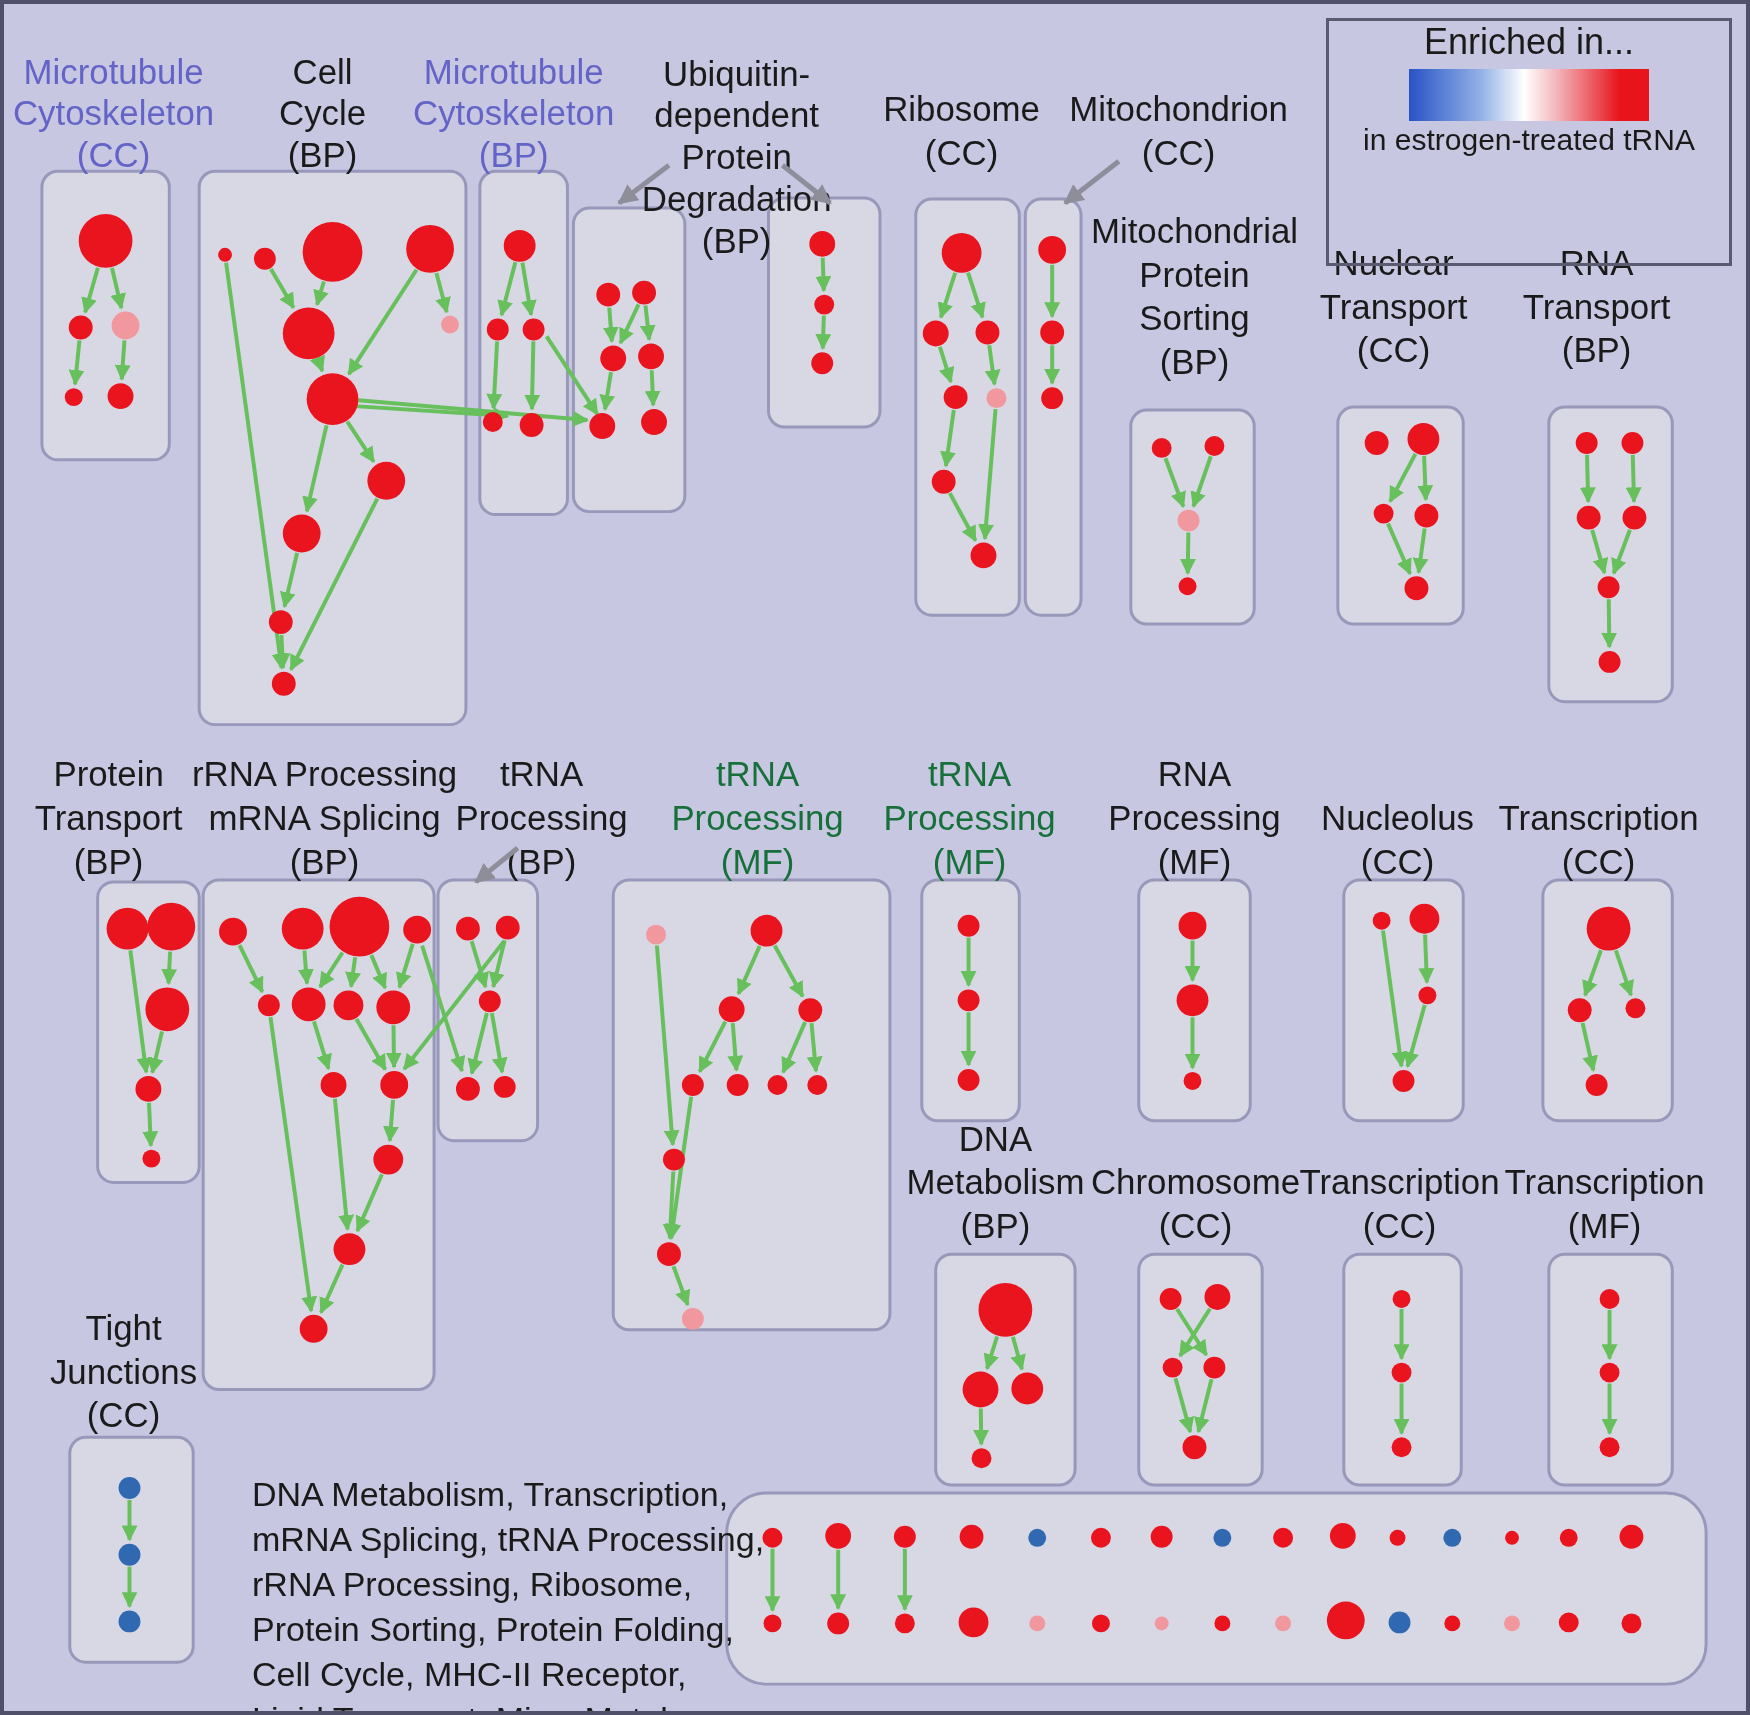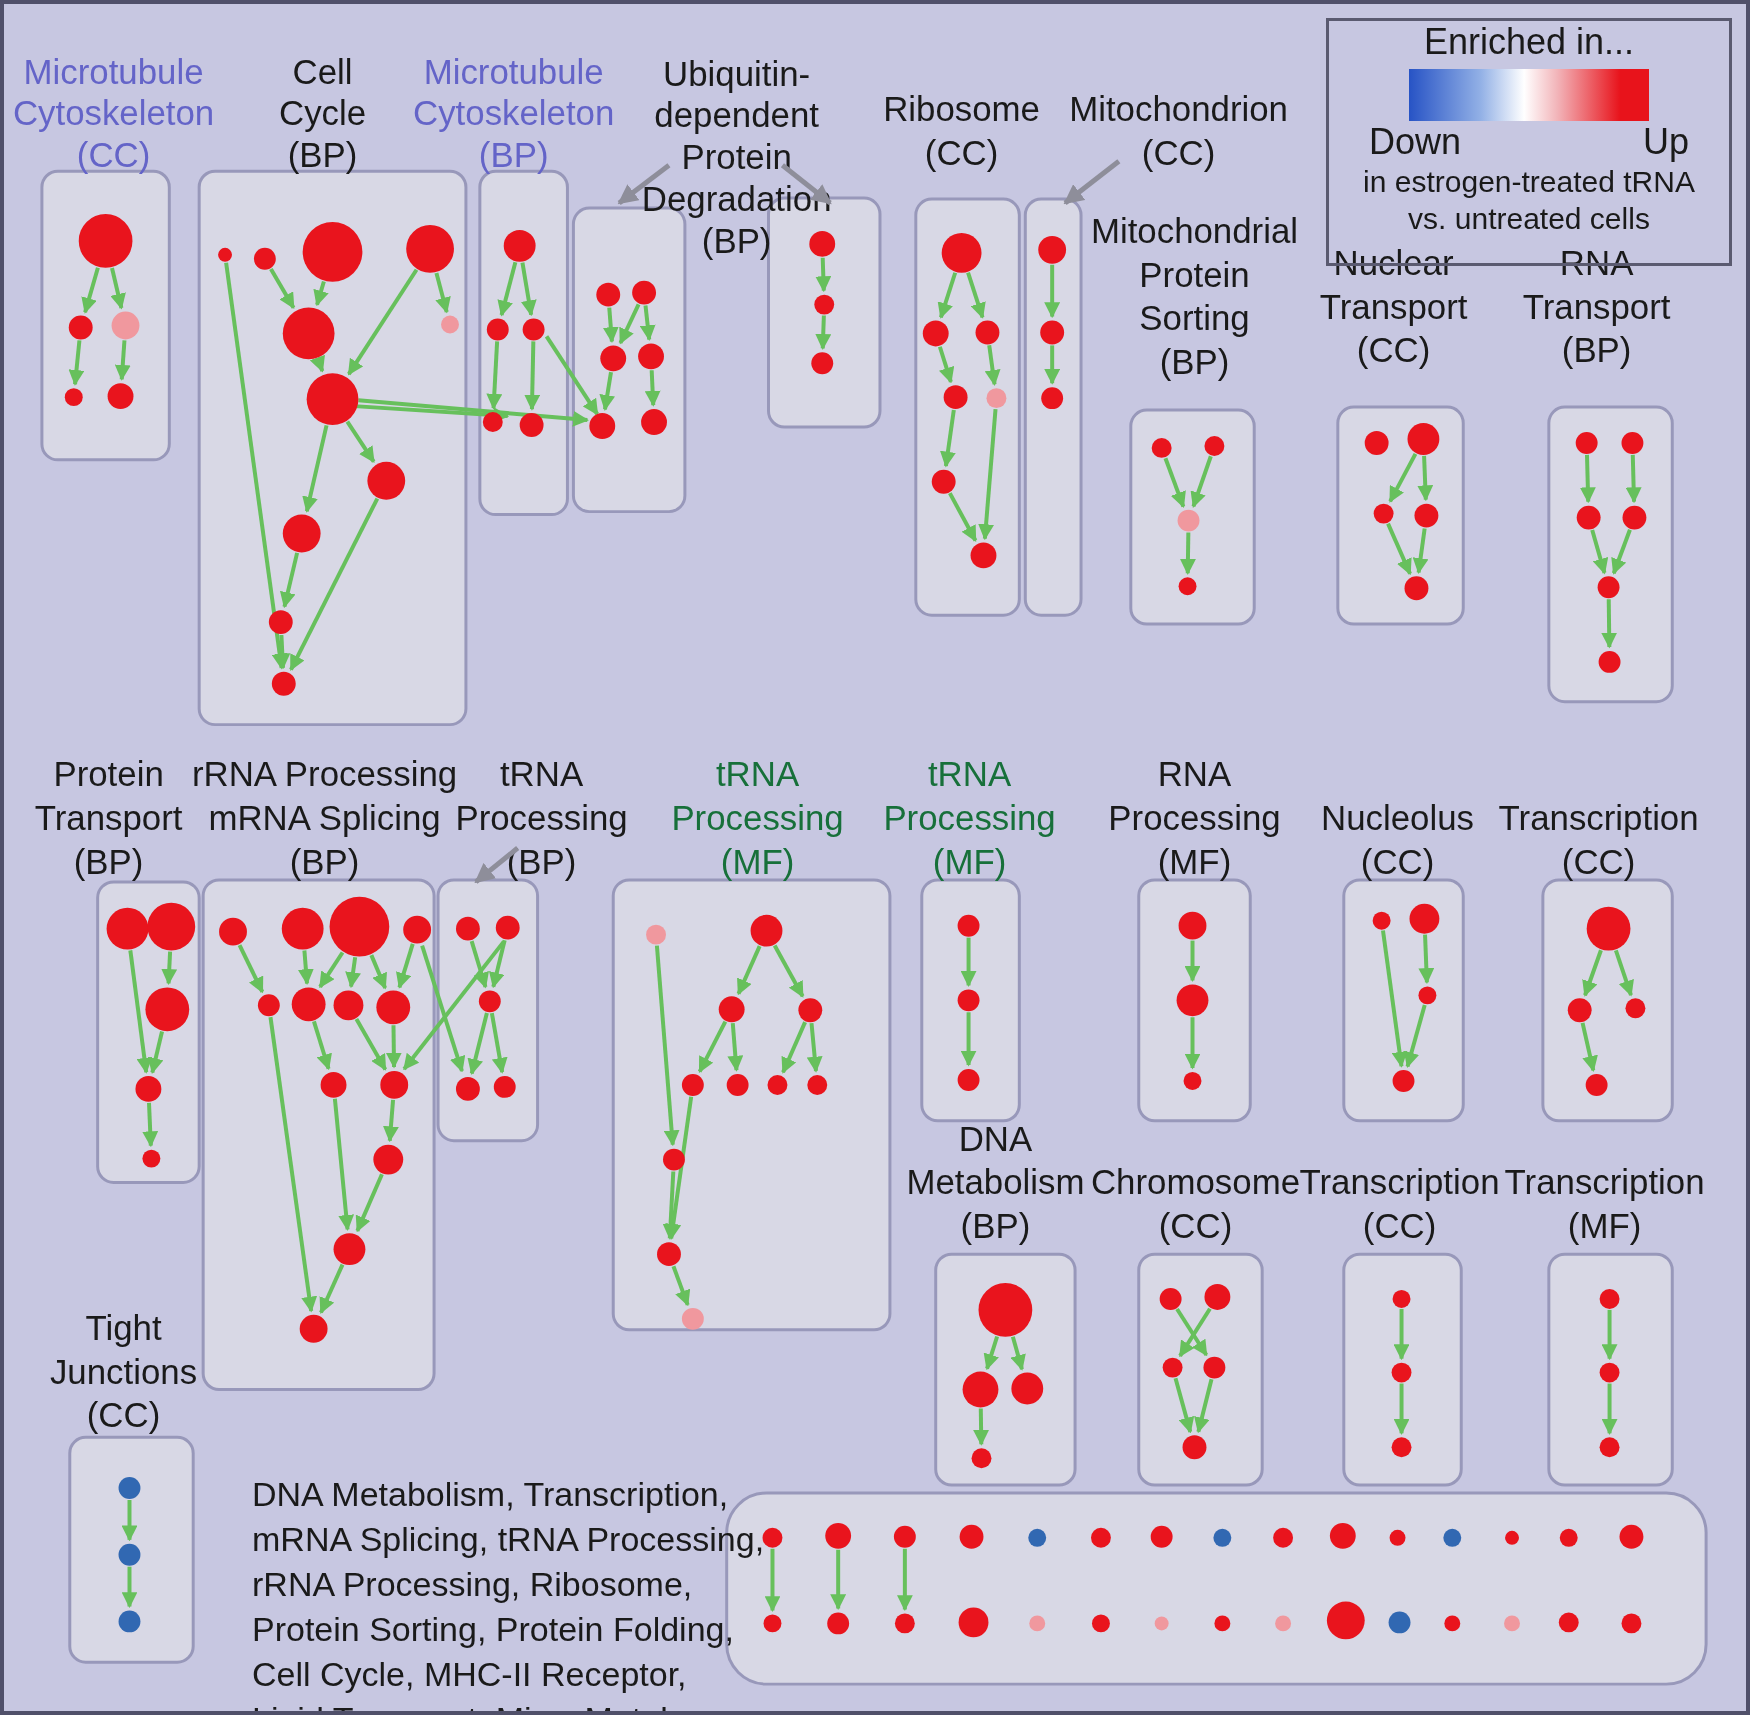--- a/index.html
+++ b/index.html
@@ -395,23 +395,18 @@
       <circle cx="1515" cy="1627" r="8" fill="#f0989e" class="node"></circle>
       <circle cx="1572" cy="1541" r="9" fill="#e9141d" class="node"></circle>
       <circle cx="1572" cy="1626" r="10" fill="#e9141d" class="node"></circle>
       <circle cx="1635" cy="1540" r="12" fill="#e9141d" class="node"></circle>
       <circle cx="1635" cy="1627" r="10" fill="#e9141d" class="node"></circle>
     </svg>
 
   <div class="legend">
     <div class="legend-title">Enriched in...</div>
     <div class="legend-bar" style="background: linear-gradient(90deg, rgb(39, 83, 197) 0%, rgb(147, 177, 230) 30%, rgb(255, 255, 255) 48%, rgb(242, 179, 184) 62%, rgb(232, 19, 27) 88%, rgb(232, 19, 27) 100%);"></div>
-    <div class="legend-row">
-      <span>Down</span>
-      <span>Up</span>
-    </div>
     <div class="legend-sub">in estrogen-treated tRNA</div>
-    <div class="legend-sub">vs. untreated cells</div>
   </div>
 
   <div class="note">DNA Metabolism, Transcription,<br>mRNA Splicing, tRNA Processing,<br>rRNA Processing, Ribosome,<br>Protein Sorting, Protein Folding,<br>Cell Cycle, MHC-II Receptor,<br>Lipid Transport, Misc. Metab.</div>
 
 </div>
 
 </body></html>

